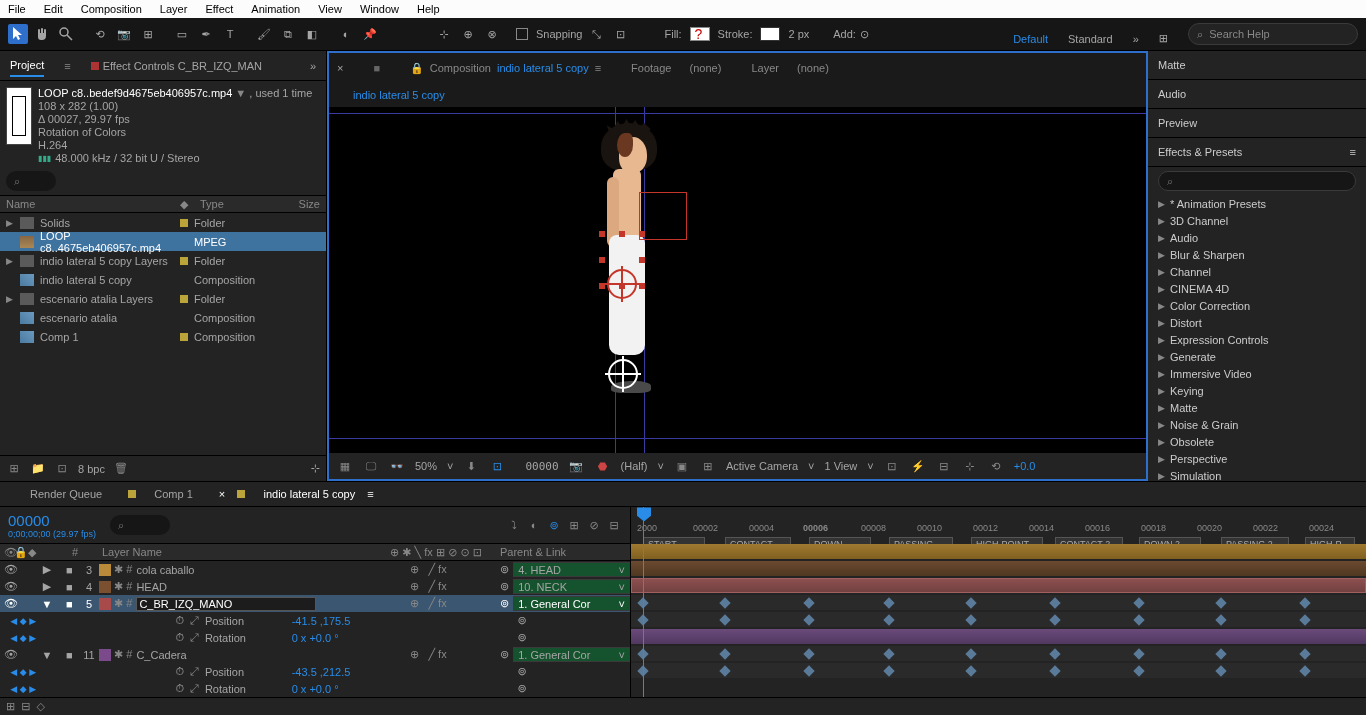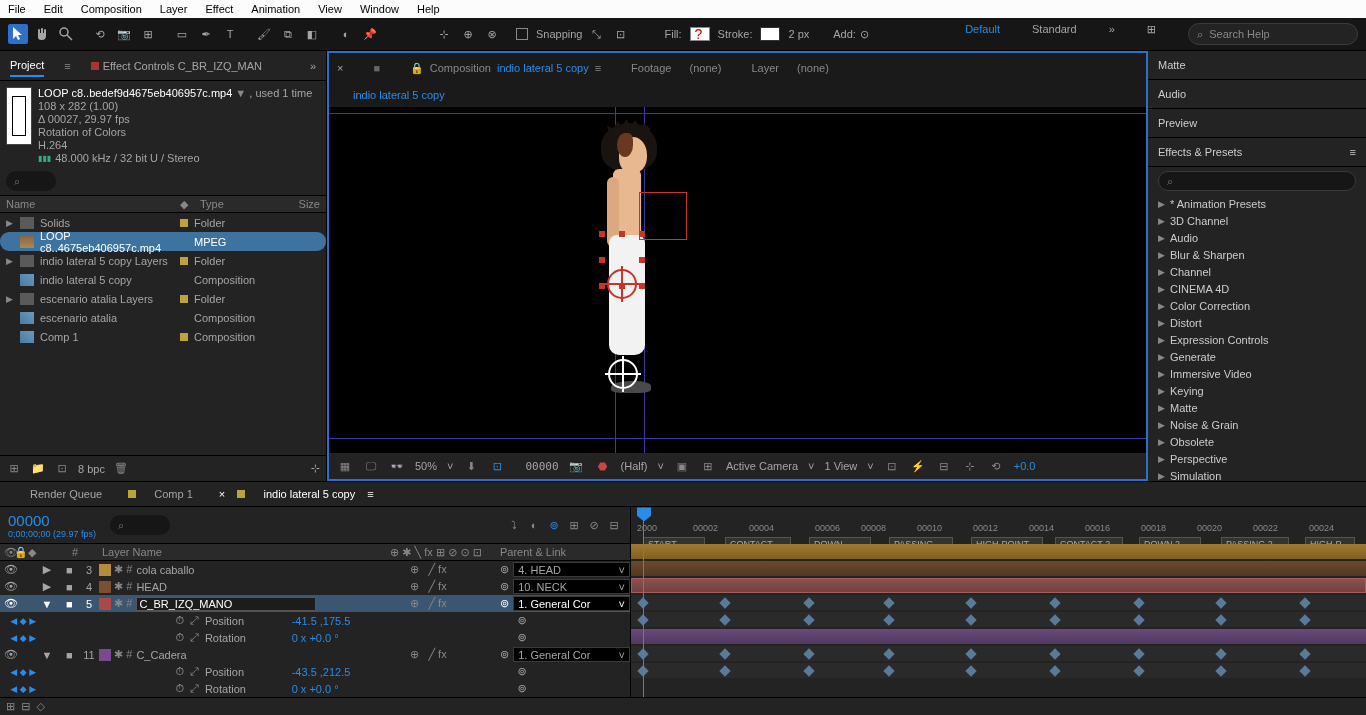--- a/index.html
+++ b/index.html
@@ -11,21 +11,21 @@
 
 
 .toolbar { height: 33px; background: #161616; display: flex; align-items: center; padding: 0 8px; border-bottom: 1px solid #000; }
 .tool-group { display: flex; gap: 4px; align-items: center; margin-right: 14px; }
 .tool-icon { width: 20px; height: 20px; display: flex; align-items: center; justify-content: center; color: #a5a5a5; }
 .tool-icon.active { background: #2d6fca; color: #fff; border-radius: 2px; }
 .tool-icon svg { width: 16px; height: 16px; fill: currentColor; }
 .snap-check { width: 12px; height: 12px; border: 1px solid #888; display: inline-block; margin-right: 4px; }
 .fill-swatch { width: 20px; height: 14px; border: 1px solid #888; background: repeating-conic-gradient(#666 0 25%, #333 0 50%) 50% / 6px 6px; display: inline-block; margin: 0 4px; }
 .stroke-swatch { width: 20px; height: 14px; background: #fff; border: 1px solid #333; display: inline-block; margin: 0 4px; }
-.toolbar-right { margin-left: auto; display: flex; align-items: flex-start; gap: 32px; }
+.toolbar-right { margin-left: auto; display: flex; align-items: flex-end; gap: 20px; }
 .searchbox { width: 170px; height: 22px; background: #232323; border: 1px solid #3a3a3a; border-radius: 12px; display: flex; align-items: center; padding: 0 8px; gap: 6px; color: #888; }
 .dd-label { color: #288ce8; }
 
 
 .main { display: flex; height: 430px; }
 .left-panel { width: 327px; background: #232323; display: flex; flex-direction: column; border-right: 1px solid #000; }
 .panel-tabs { height: 30px; display: flex; align-items: center; padding: 0 10px; gap: 20px; border-bottom: 1px solid #000; }
 .panel-tab { color: #a5a5a5; padding: 4px 0; }
 .panel-tab.active { color: #fff; border-bottom: 2px solid #288ce8; }
 .red-dot { width: 8px; height: 8px; background: #aa3333; display: inline-block; margin-right: 4px; }
@@ -39,21 +39,21 @@
 .search-row { padding: 4px 6px; }
 .search-input { width: 50px; height: 20px; background: #161616; border: none; border-radius: 10px; color: #fff; padding: 0 8px; }
 
 .proj-head { display: flex; height: 18px; background: #2a2a2a; border-top: 1px solid #000; border-bottom: 1px solid #000; padding: 0 6px; align-items: center; color: #888; font-size: 10px; }
 .col-name { flex: 1; }
 .col-tag { width: 20px; }
 .col-type { width: 90px; }
 .col-size { width: 30px; text-align: right; }
 
 .proj-item { display: flex; height: 19px; align-items: center; padding: 0 6px; gap: 6px; }
-.proj-item.sel { background: #3e73a0; color: #fff; border-radius: 9px; }
+.proj-item.sel { background: #3e73a0; color: #fff; }
 .tri { width: 8px; color: #888; font-size: 9px; }
 .tag-sq { width: 8px; height: 8px; background: #bba53a; }
 .tag-sq.none { background: transparent; }
 .type-icon { width: 14px; height: 12px; display: inline-block; }
 .folder-icon { background: #5a5a5a; }
 .comp-icon { background: linear-gradient(45deg,#4a7aa0,#6a9ac0); }
 .mpeg-icon { background: linear-gradient(#886644,#aa8855); }
 
 .proj-footer { height: 26px; border-top: 1px solid #000; display: flex; align-items: center; padding: 0 6px; gap: 8px; margin-top: auto; }
 
@@ -120,21 +120,21 @@
 .c-parent { width: 130px; }
 
 .layer-row { height: 17px; display: flex; align-items: center; font-size: 10px; }
 .layer-row .eye { width: 14px; padding-left: 4px; }
 .layer-row .kf { width: 38px; display: flex; align-items: center; justify-content: center; gap: 2px; }
 .layer-row .idx { width: 18px; text-align: center; }
 .layer-row .lcol { width: 12px; height: 12px; margin: 0 1px; }
 .layer-row .name { flex: 1; display: flex; align-items: center; gap: 4px; padding-left: 2px; }
 .layer-row .sw { width: 128px; display: flex; align-items: center; justify-content: center; gap: 1px; color: #888; }
 .layer-row .parent { width: 130px; display: flex; align-items: center; gap: 4px; }
-.parent-dd { flex: 1; height: 15px; background: #000000; border: 1px solid #3a3a3a; display: flex; align-items: center; padding: 0 4px; justify-content: space-between; }
+.parent-dd { flex: 1; height: 15px; background: #14532d; border: 1px solid #3a3a3a; display: flex; align-items: center; padding: 0 4px; justify-content: space-between; }
 .layer-row.sel { background: #3a5670; color: #fff; }
 .layer-row.sel .name input { background: #1c1c1c; border: 1px solid #555; color: #fff; padding: 0 2px; width: 180px; }
 
 .prop-row { height: 17px; display: flex; align-items: center; font-size: 10px; }
 .prop-row .kfarr { width: 52px; display: flex; align-items: center; justify-content: center; gap: 2px; font-size: 9px; }
 .prop-row .plabel { width: 200px; padding-left: 70px; display: flex; align-items: center; gap: 6px; }
 .prop-row .pval { width: 248px; color: #288ce8; }
 .prop-row .pspiral { width: 130px; padding-left: 4px; }
 
 .tl-footer { height: 18px; border-top: 1px solid #000; display: flex; align-items: center; justify-content: center; color: #888; font-size: 10px; }
@@ -637,21 +637,21 @@
           </div>
         </div>
     </div>
     <div class="tl-right">
       <div class="ruler">
         <div class="playhead"></div>
         <div id="ticks">
             <span class="tick" style="left: 6px;">2000</span>
             <span class="tick" style="left: 62px;">00002</span>
             <span class="tick" style="left: 118px;">00004</span>
-            <span class="tick" style="left: 184px;">00006</span>
+            <span class="tick" style="left: 172px; font-weight: bold;">00006</span>
             <span class="tick" style="left: 230px;">00008</span>
             <span class="tick" style="left: 286px;">00010</span>
             <span class="tick" style="left: 342px;">00012</span>
             <span class="tick" style="left: 398px;">00014</span>
             <span class="tick" style="left: 454px;">00016</span>
             <span class="tick" style="left: 510px;">00018</span>
             <span class="tick" style="left: 566px;">00020</span>
             <span class="tick" style="left: 622px;">00022</span>
             <span class="tick" style="left: 678px;">00024</span>
           </div>

